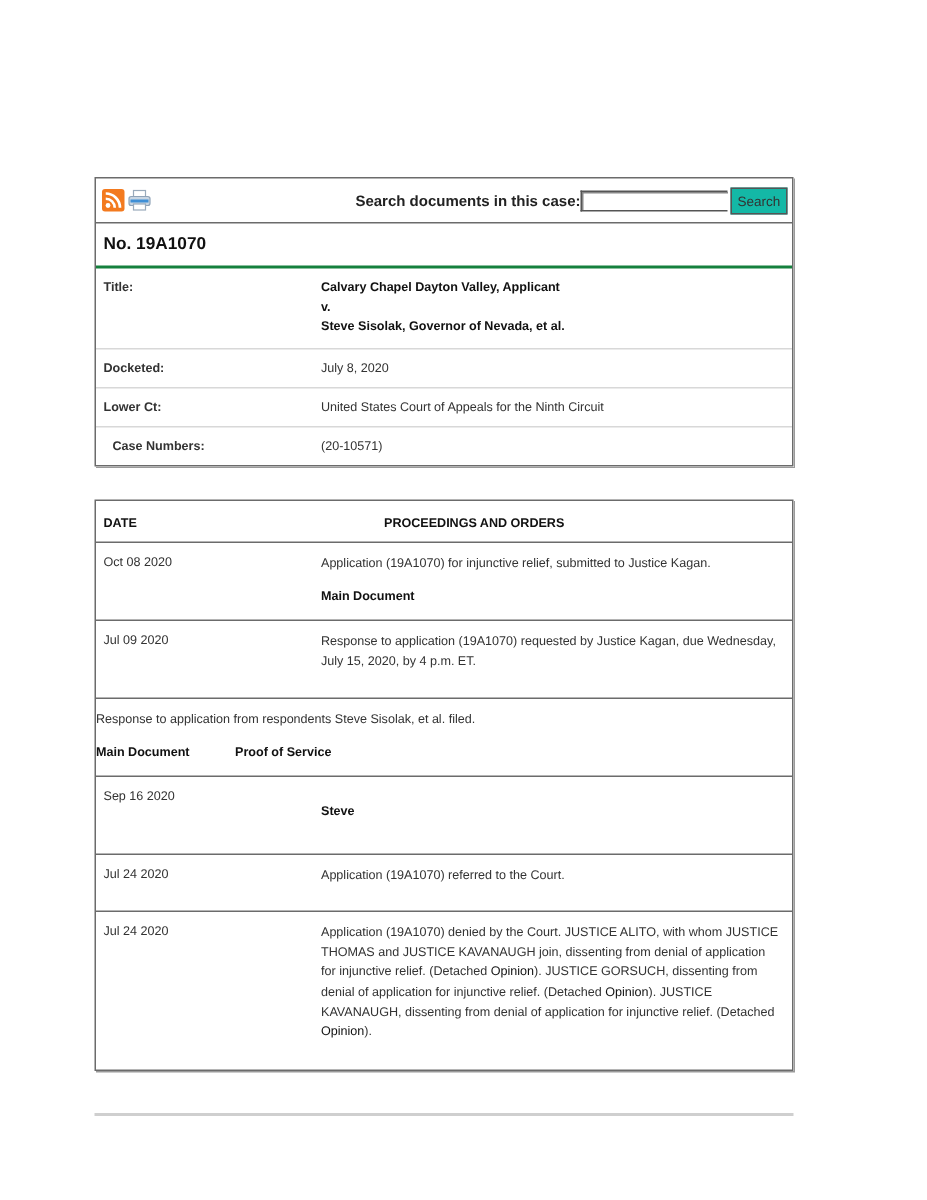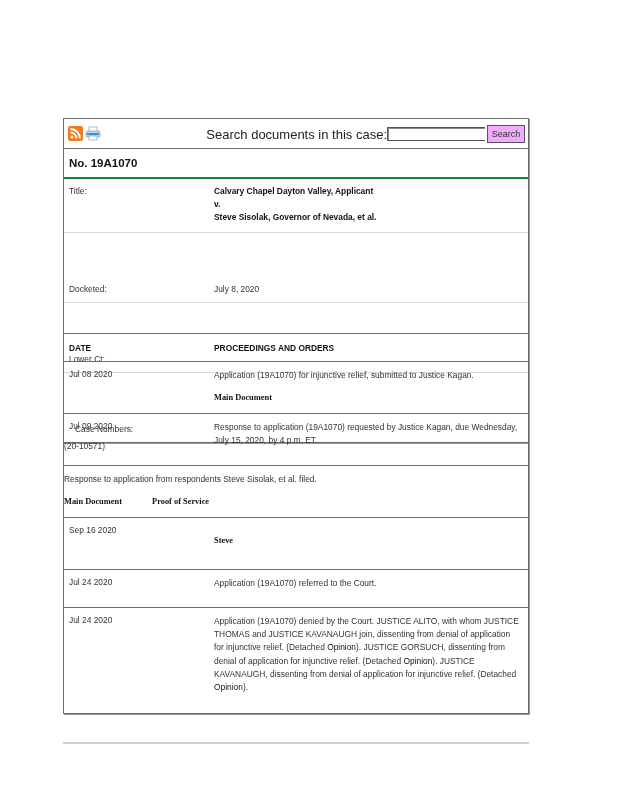--- a/index.html
+++ b/index.html
@@ -17,59 +17,59 @@
 
   
   .topbar { height: 29px; position: relative; border-bottom: 1px solid #6b6b6b; }
   .icons { position: absolute; left: 4px; top: 7px; display: flex; gap: 2px; }
   .rss {
     width: 15px; height: 15px; background: #f37a1f; border-radius: 2px; position: relative;
   }
   .rss svg { position: absolute; left: 0; top: 0; }
   .printer { width: 16px; height: 15px; position: relative; }
   .search-wrap { position: absolute; right: 3px; top: 6px; display: flex; align-items: center; }
-  .search-label { font-size: 13px; font-weight: normal; margin-right: 0; color: #222; }
+  .search-label { font-size: 10px; font-weight: bold; margin-right: 0; color: #222; }
   .search-input {
     width: 98px; height: 14px; border: 1px solid #555; box-sizing: border-box;
     border-right: none; padding: 0 2px; font-size: 9px; margin: 0;
     box-shadow: inset 1px 1px 0 #888;
   }
   .search-btn {
-    height: 18px; width: 38px; border: 1px solid #555; background: #f0abfc;
+    height: 18px; width: 38px; border: 1px solid #555; background: #14b8a6;
     font-size: 9px; font-family: "Liberation Sans", sans-serif; color: #333;
     padding: 0; box-sizing: border-box; margin-left: 2px;
   }
   .case-no {
     height: 28px; line-height: 28px; padding-left: 5px;
     font-size: 11.5px; font-weight: bold; border-bottom: 2px solid #15803d; color: #111;
   }
   .info-row {
     display: flex; font-size: 8.4px; border-bottom: 1px solid #d8d8d8; color: #333;
   }
-  .info-row:last-child { border-bottom: none; flex-direction: column; }
-  .info-row .lbl { width: 150px; padding: 7px 0 0 5px; box-sizing: border-box; }
+  .info-row:last-child { border-bottom: none; }
+  .info-row .lbl { width: 150px; padding: 7px 0 0 5px; box-sizing: border-box; font-weight: bold; }
   .info-row .val { flex: 1; padding: 7px 0 0 0; }
   .info-row.title-row { height: 53px; }
   .info-row.title-row .val { font-weight: bold; line-height: 13px; padding-top: 6px; color: #111; }
-  .info-row.std { height: 25px; margin-top: 44px; }
+  .info-row.std { height: 25px; }
   .info-row.indent .lbl { padding-left: 11px; }
 
   
   .p-head {
     display: flex; height: 27px; align-items: center;
-    font-size: 8.4px; font-weight: bold; border-bottom: 1px solid #6b6b6b; color: #111;
+    font-size: 8.4px; font-weight: bold; border-bottom: 1px solid #6b6b6b; color: #111; gap: 42px;
   }
   .p-head .c1 { width: 150px; padding-left: 5px; box-sizing: border-box; }
   .p-row {
     display: flex; font-size: 8.4px; border-bottom: 1px solid #6b6b6b; color: #333;
   }
   .p-row:last-child { border-bottom: none; }
   .p-row .c1 { width: 150px; padding: 7px 0 0 5px; box-sizing: border-box; }
   .p-row .c2 { flex: 1; padding: 7px 8px 0 0; line-height: 13.2px; }
-  .links { margin-top: 9px; font-weight: bold; color: #111; font-family: Liberation Serif, serif; }
+  .links { margin-top: 9px; font-weight: bold; color: #111; }
   .links span { margin-right: 28px; }
   .op { font-weight: normal; color: #111; }
 
   .footer-line {
     position: absolute; left: 63px; top: 742px; width: 466px; height: 2px; background: #cfcfcf;
   }
 </style>
 </head>
 <body>
 
@@ -108,35 +108,36 @@
       <div>v.</div>
       <div>Steve Sisolak, Governor of Nevada, et al.</div>
     </div>
   </div>
   <div class="info-row std">
     <div class="lbl">Docketed:</div>
     <div class="val">July 8, 2020</div>
   </div>
   <div class="info-row std">
     <div class="lbl">Lower Ct:</div>
+    <div class="val">United States Court of Appeals for the Ninth Circuit</div>
   </div>
   <div class="info-row std indent">
     <div class="lbl">Case Numbers:</div>
     <div class="val">(20-10571)</div>
   </div>
 </div>
 
 <div id="proc-box" class="box">
   <div class="p-head">
     <div class="c1">DATE</div>
     <div class="c2">PROCEEDINGS AND ORDERS</div>
   </div>
 
   <div class="p-row" style="height:51px">
-    <div class="c1">Jul 08 2020</div>
+    <div class="c1">Oct 08 2020</div>
     <div class="c2">
       <div>Application (19A1070) for injunctive relief, submitted to Justice Kagan.</div>
       <div class="links"><span>Main Document</span></div>
     </div>
   </div>
 
   <div class="p-row" style="height:51px">
     <div class="c1">Jul 09 2020</div>
     <div class="c2">
       <div>Response to application (19A1070) requested by Justice Kagan, due Wednesday, July 15, 2020, by 4 p.m. ET.</div>

